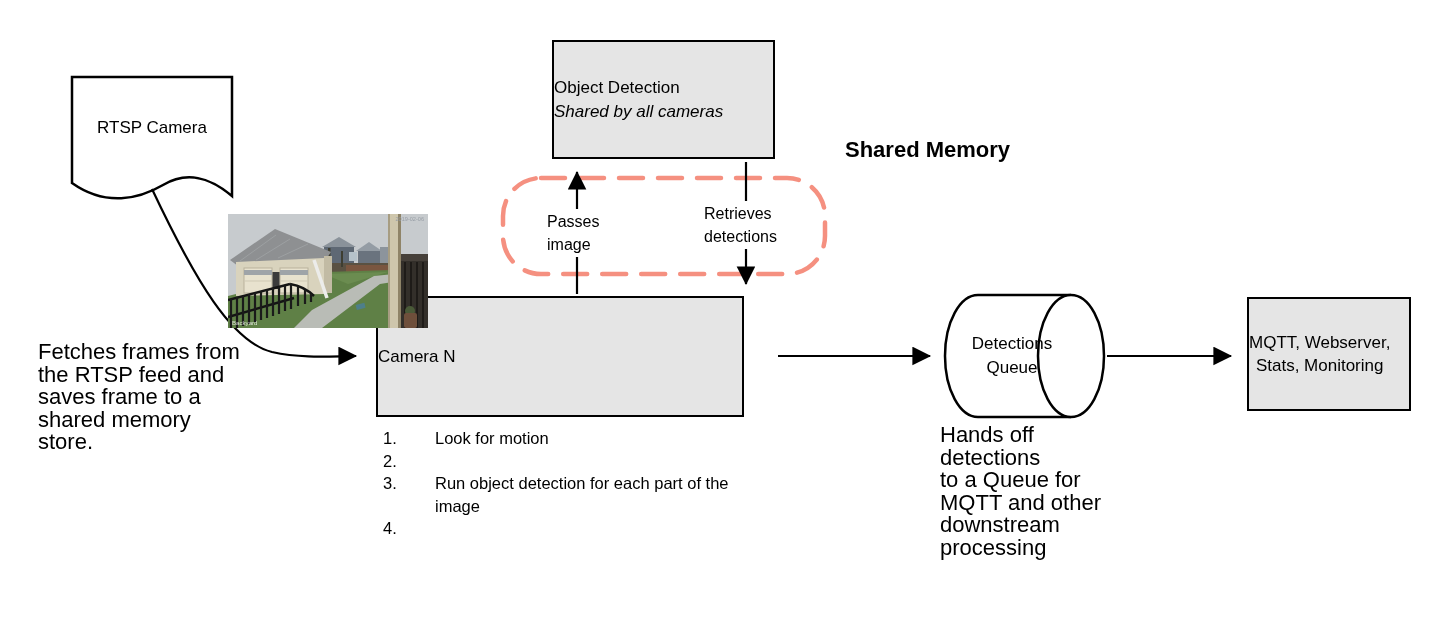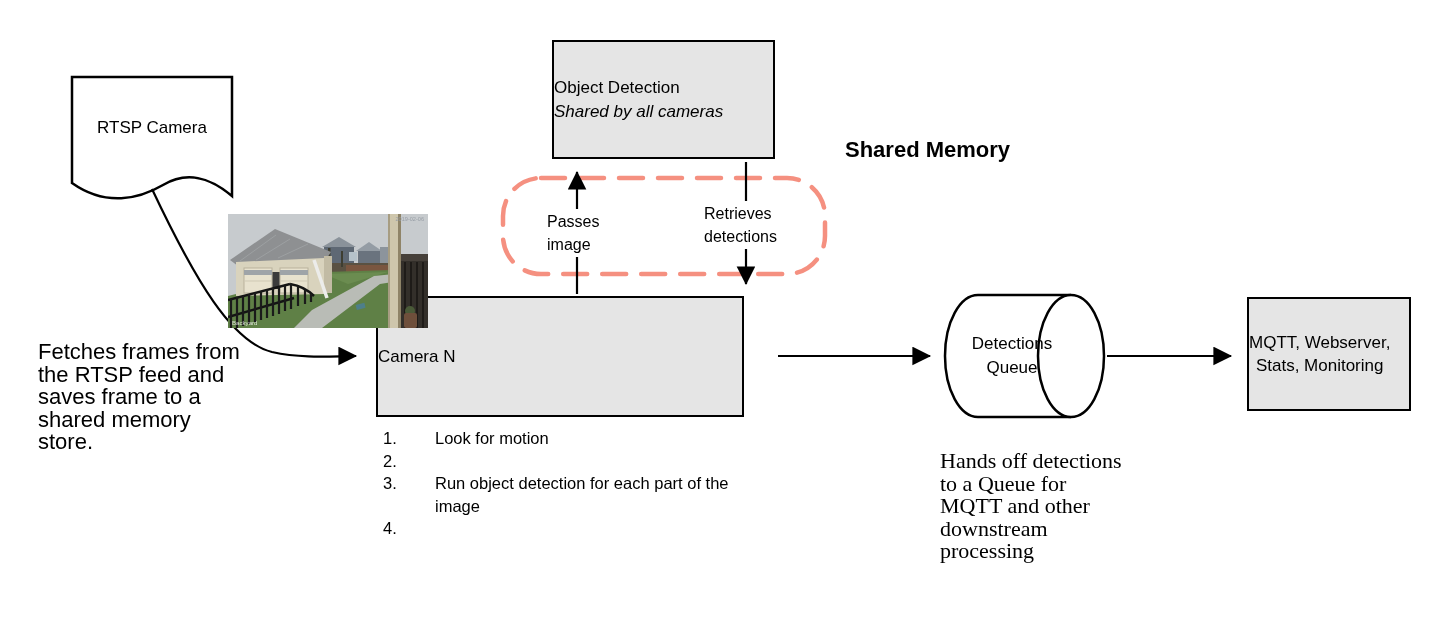--- a/index.html
+++ b/index.html
@@ -86,21 +86,21 @@
 
   <div class="abs ztext arrowlabel ml" style="left:545px;top:209px;">Passes
 image</div>
 
   <div class="abs ztext arrowlabel ml" style="left:702px;top:201px;">Retrieves
 detections</div>
 
   <div class="abs ztext ml" style="left:950px;top:332px;width:124px;text-align:center;font-size:17px;line-height:23.5px;">Detections
 Queue</div>
 
-  <div class="abs ztext ml t16" style="left:940px;top:450px;width:200px;font-family:Liberation Serif, serif;">Hands off detections
+  <div class="abs ztext ml t16" style="left:940px;top:424px;width:200px;">Hands off detections
 to a Queue for
 MQTT and other
 downstream
 processing</div>
 
   <div class="abs ztext" style="left:383px;top:427px;width:400px;">
     <div class="step">
       <span class="num">1.</span>
       <span class="ml">Look for motion</span>
     </div>

